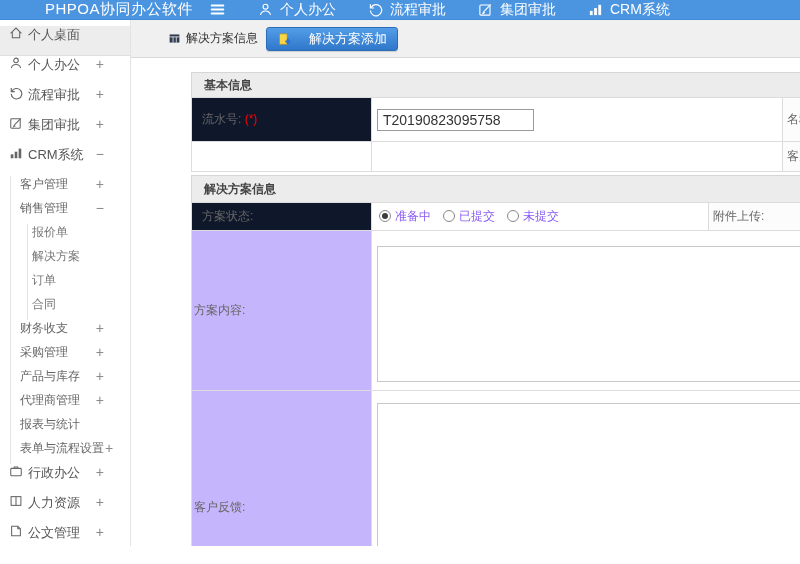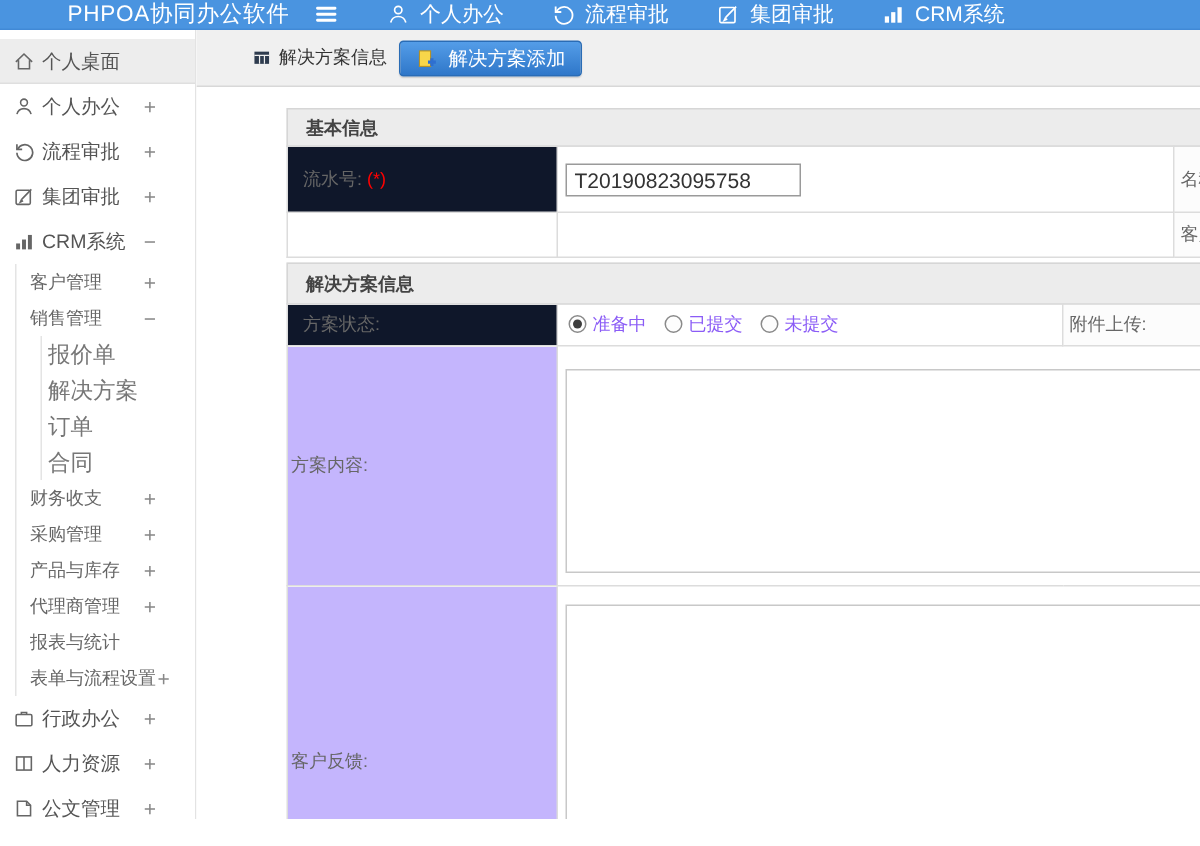--- a/index.html
+++ b/index.html
@@ -26,26 +26,26 @@
   .caret { margin-left: 2px; }
 
   
   .layout { display: flex; height: 526px; }
 
   
   .sidebar {
     width: 131px; background: #fff; border-right: 1px solid #e3e3e3;
     padding-top: 6px; overflow: hidden; color: #555; flex: none;
   }
-  .side-item { display: flex; align-items: center; position: relative; cursor: pointer; }
+  .side-item { display: flex; position: relative; cursor: pointer; }
   .side-item .side-ic { color: #666; margin-right: 5px; flex: none; }
   .side-item.l1 { height: 30px; padding-left: 9px; font-size: 13px; }
   .side-item.l1.active { background: #ededed; border-bottom: 1px solid #dfdfdf; }
   .side-item.l2 { height: 24px; padding-left: 20px; font-size: 12px; color: #666; }
-  .side-item.l3 { height: 24px; padding-left: 32px; font-size: 15px; color: #777; }
+  .side-item.l3 { height: 24px; padding-left: 32px; font-size: 12px; color: #777; }
   .side-item.l2::before, .side-item.l3::before {
     content: ""; position: absolute; left: 10px; top: 0; bottom: 0; width: 1px; background: #e4e4e4;
   }
   .side-item.l3::after {
     content: ""; position: absolute; left: 27px; top: 0; bottom: 0; width: 1px; background: #e4e4e4;
   }
   .side-item .expand {
     position: absolute; right: 26px; color: #888; font-size: 14px; font-weight: 400;
   }
   .side-item .expand.inline { position: static; margin-left: 1px; }
@@ -54,21 +54,21 @@
   
   .main { flex: 1; display: flex; flex-direction: column; overflow: hidden; background: #fff; }
   .tabbar {
     height: 38px; background: #f0f0f0; border-bottom: 1px solid #d8d8d8;
     display: flex; align-items: center; padding-left: 37px; flex: none;
   }
   .tab-plain { display: flex; align-items: center; gap: 5px; font-size: 12px; color: #333; cursor: pointer; }
   .tab-grid-ic { color: #2e3b4e; }
   .tab-active-btn {
     margin-left: 8px; height: 24px; padding: 0 10px;
-    display: flex; align-items: center; gap: 8px;
+    display: flex; align-items: center; gap: 18px;
     background: linear-gradient(#549de8, #2f77c9); border: 1px solid #2a6cb5; border-radius: 3px;
     color: #fff; font-size: 13px; cursor: pointer; box-shadow: 0 1px 1px rgba(0,0,0,.15); justify-content: flex-end;
   }
 
   .content { flex: 1; position: relative; overflow: hidden; background: #fff; }
   .form-wrap { position: absolute; left: 60px; top: 14px; width: 760px; }
 
   .section-header {
     height: 26px; line-height: 25px; background: #ececec;
     border: 1px solid #d6d6d6; font-size: 12px; font-weight: bold; color: #444;

